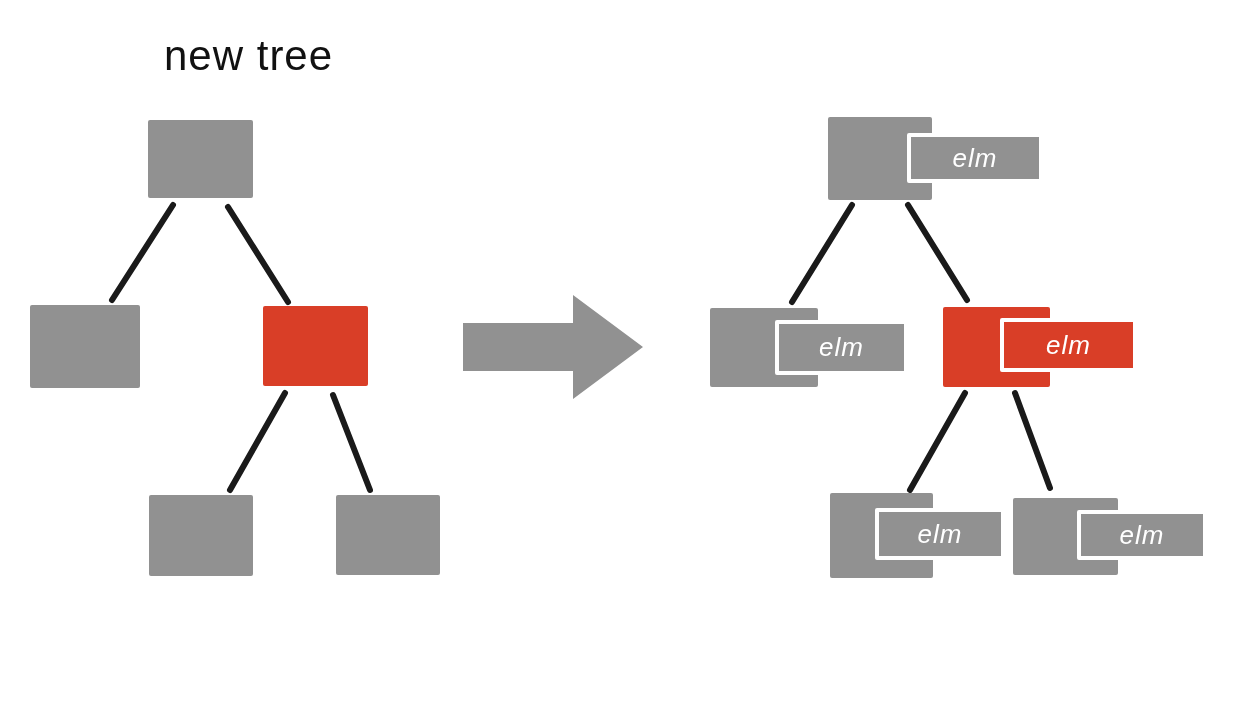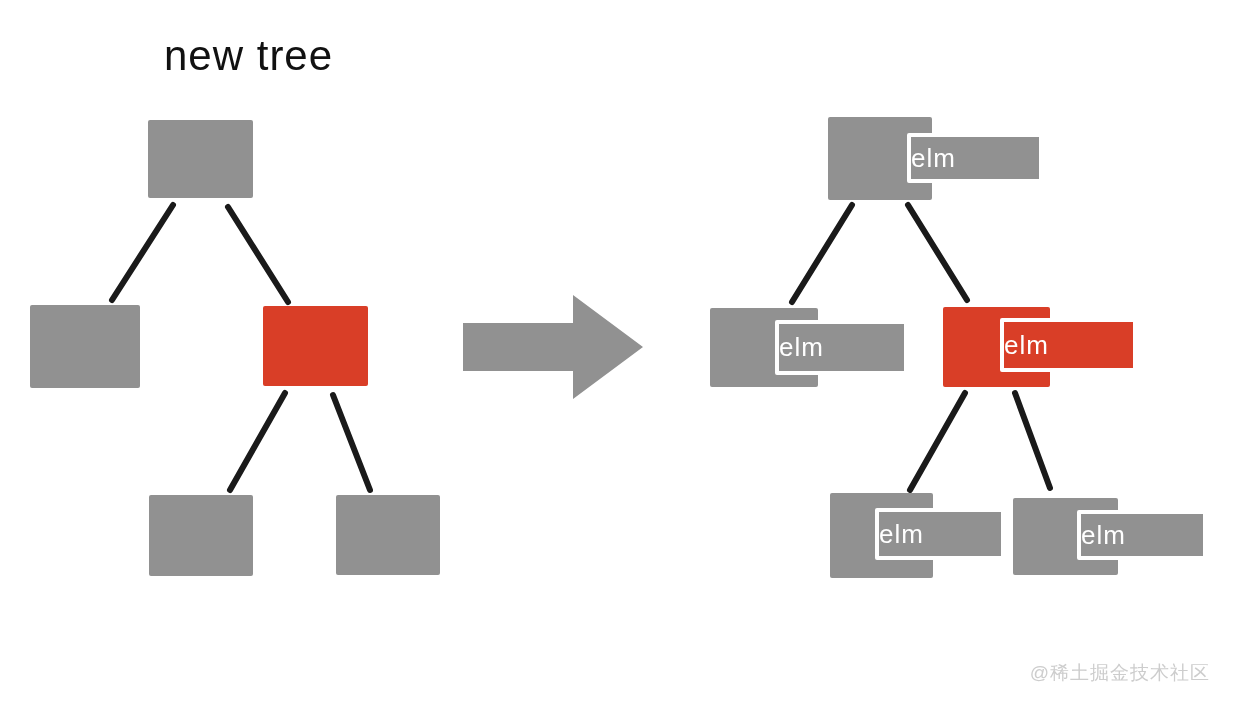--- a/index.html
+++ b/index.html
@@ -55,27 +55,29 @@
     position: absolute;
     background: var(--node-gray);
     border-radius: 2px;
   }
   .node.red { background: var(--node-red); }
 
   .tag {
     position: absolute;
     display: flex;
     align-items: center;
+    justify-content: center;
     background: var(--node-gray);
     border: 4px solid var(--tag-border);
     border-radius: 2px;
     color: var(--tag-text);
     font-size: 26px;
     letter-spacing: 1px;
     z-index: 2;
+    font-style: italic;
   }
   .tag.red { background: var(--node-red); }
 
   
   .nt-root { left: 148px; top: 120px; width: 105px; height: 78px; }
   .nt-l    { left: 30px;  top: 305px; width: 110px; height: 83px; }
   .nt-r    { left: 263px; top: 306px; width: 105px; height: 80px; }
   .nt-ll   { left: 149px; top: 495px; width: 104px; height: 81px; }
   .nt-lr   { left: 336px; top: 495px; width: 104px; height: 80px; }
 
@@ -146,15 +148,14 @@
   <div class="tag red tag-r">
     <span>elm</span>
   </div>
   <div class="tag tag-ll">
     <span>elm</span>
   </div>
   <div class="tag tag-lr">
     <span>elm</span>
   </div>
 
-  <div class="watermark">@稀土掘金技术社区</div>
 
 </div>
 
 </body></html>

